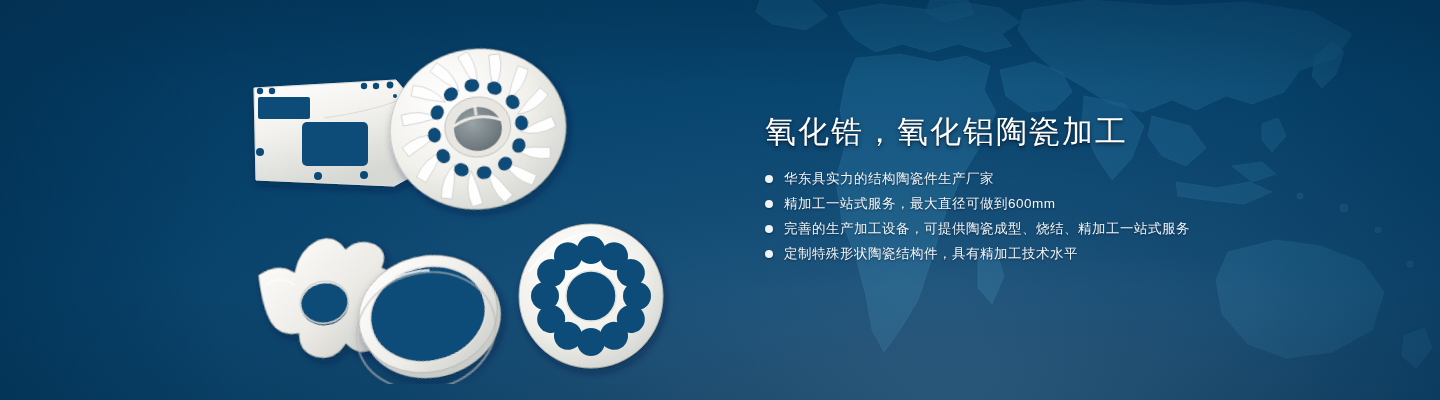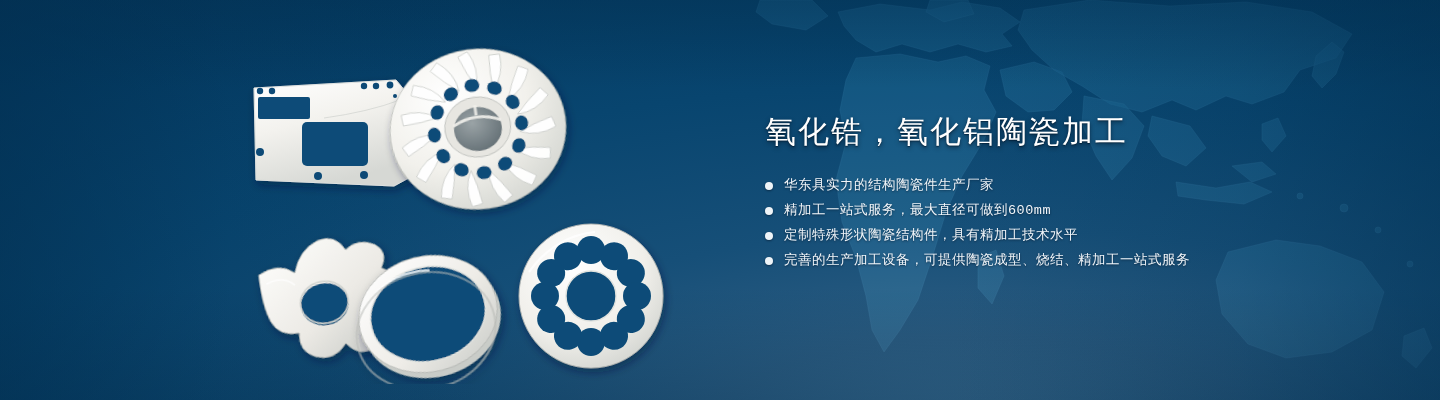--- a/index.html
+++ b/index.html
@@ -54,23 +54,22 @@
   .headline {
     font-size:31px;
     line-height:40px;
     letter-spacing:2px;
     color:#ffffff;
     font-weight:400;
     text-shadow:0 2px 4px rgba(0,16,32,.62), 0 1px 1px rgba(0,10,22,.5);
     white-space:nowrap;
   }
   .bullets {
-    margin-top:23px;
+    margin-top:16px;
     list-style:none;
-    font-family:Liberation Mono, monospace;
   }
   .bullet {
     display:flex;
     align-items:center;
     height:22px;
     margin-bottom:3px;
   }
   .bullet-dot {
     width:8px; height:8px;
     border-radius:50%;
@@ -290,22 +289,22 @@
       <li class="bullet">
         <span class="bullet-dot"></span>
         <span class="bullet-text">华东具实力的结构陶瓷件生产厂家</span>
       </li>
       <li class="bullet">
         <span class="bullet-dot"></span>
         <span class="bullet-text">精加工一站式服务，最大直径可做到600mm</span>
       </li>
       <li class="bullet">
         <span class="bullet-dot"></span>
-        <span class="bullet-text">定制特殊形状陶瓷结构件，具有精加工技术水平</span>
+        <span class="bullet-text">完善的生产加工设备，可提供陶瓷成型、烧结、精加工一站式服务</span>
       </li>
       <li class="bullet">
         <span class="bullet-dot"></span>
-        <span class="bullet-text">完善的生产加工设备，可提供陶瓷成型、烧结、精加工一站式服务</span>
+        <span class="bullet-text">定制特殊形状陶瓷结构件，具有精加工技术水平</span>
       </li>
     </ul>
   </div>
 
 </div>
 
 </body></html>

